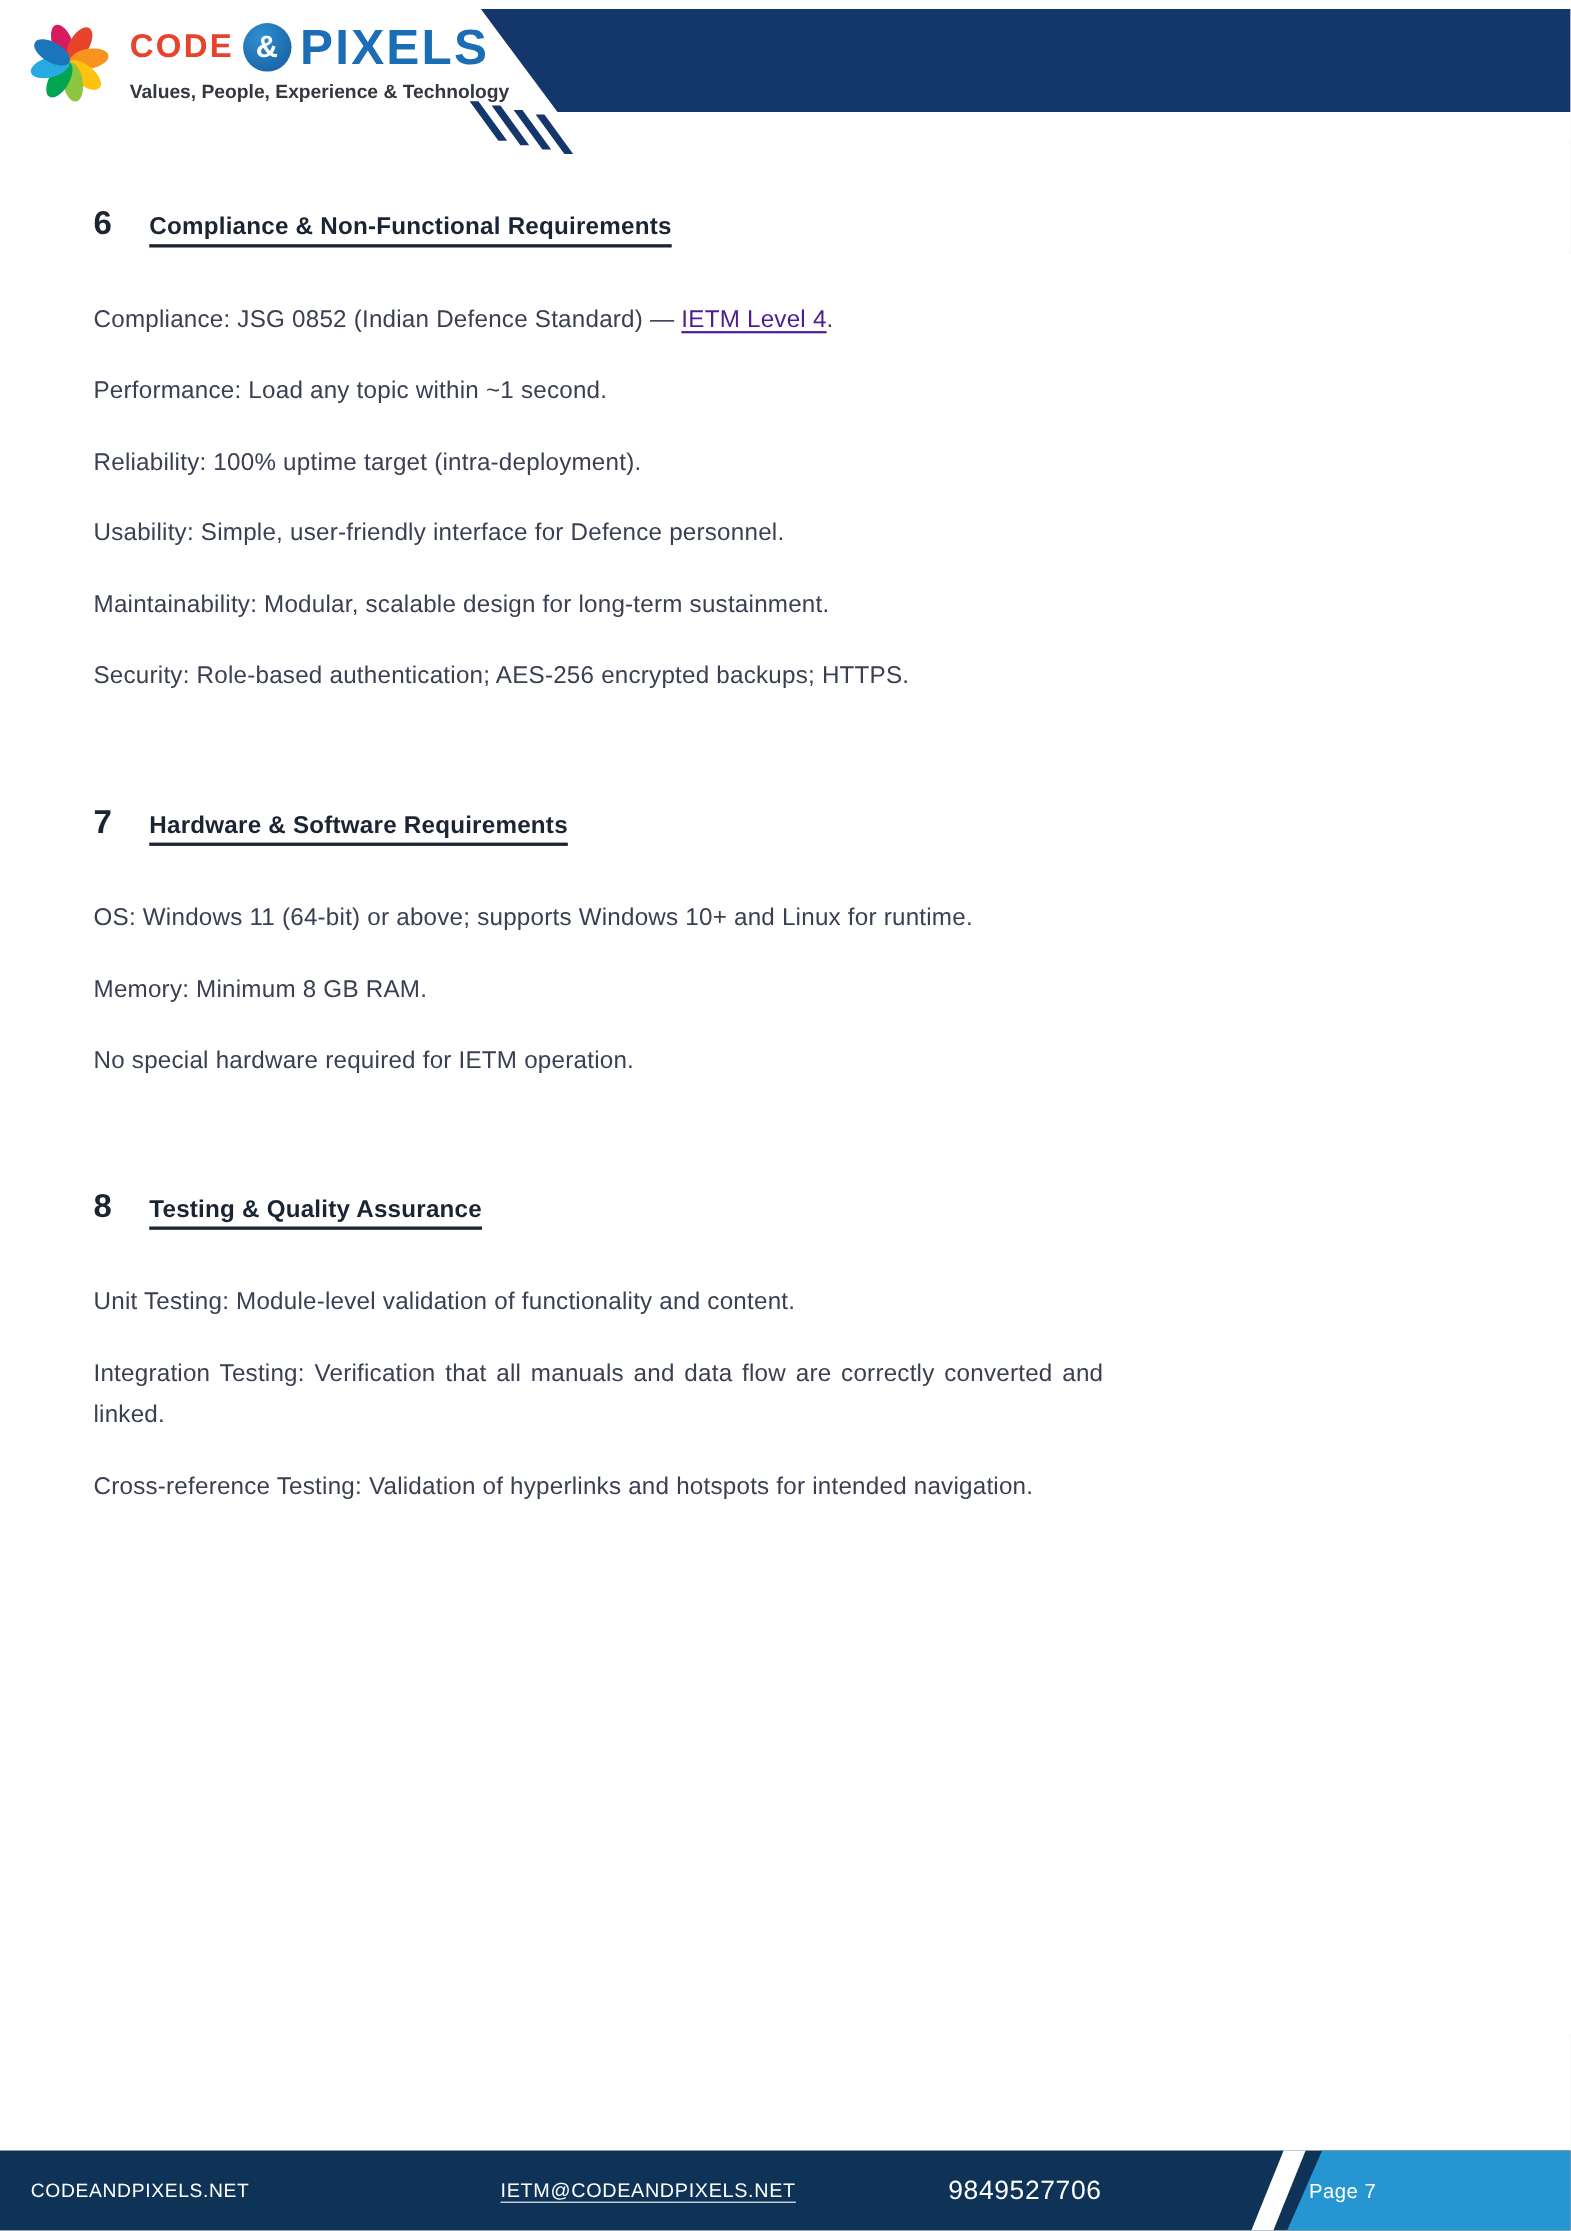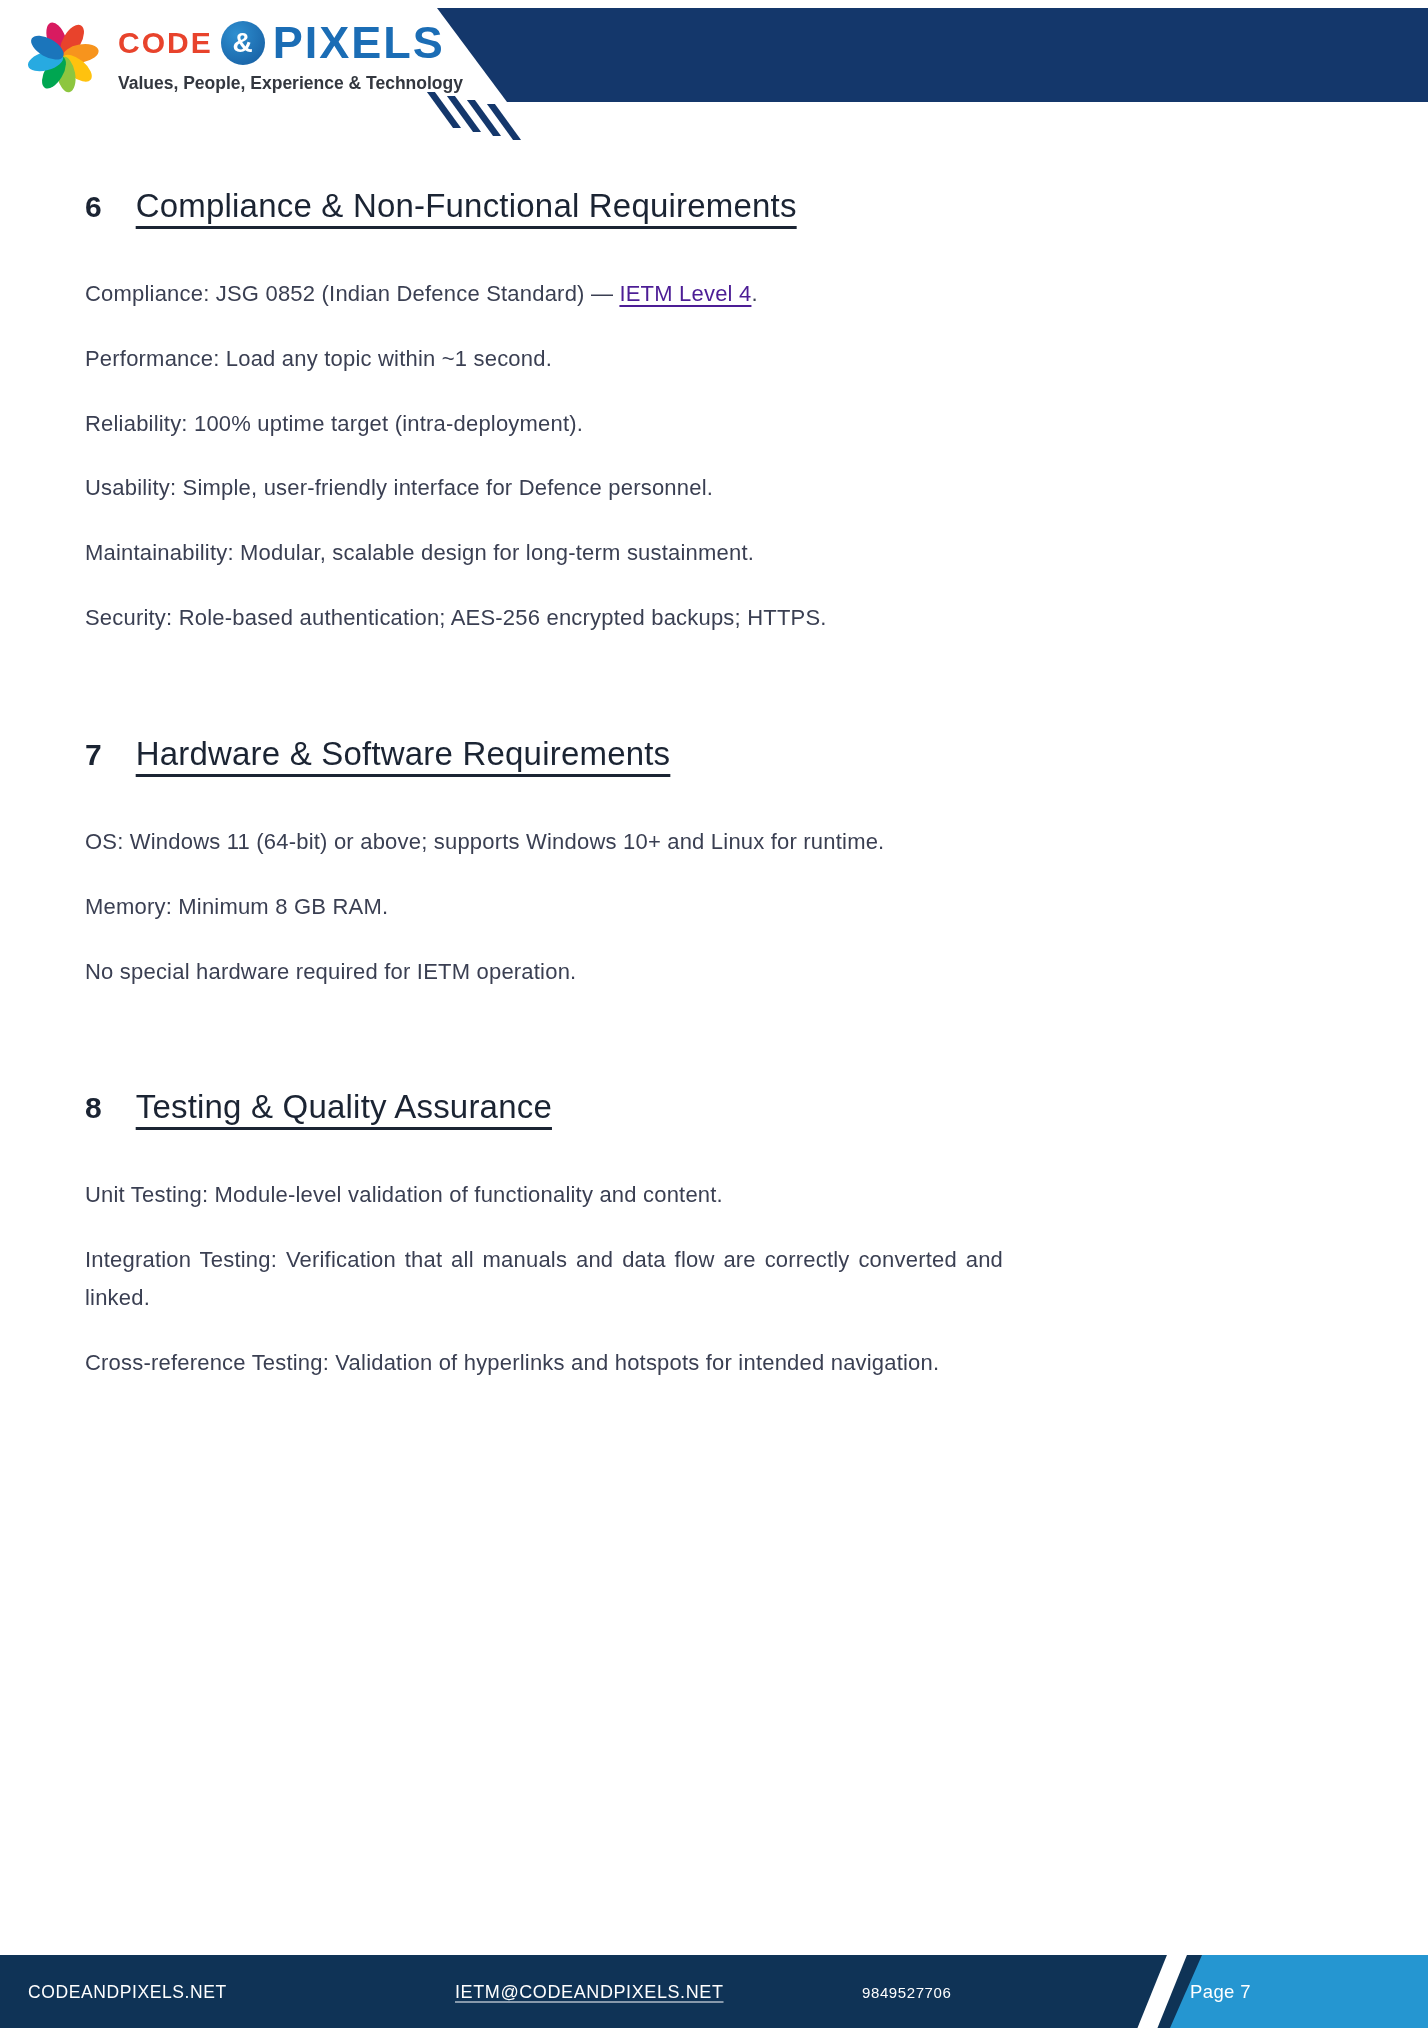--- a/index.html
+++ b/index.html
@@ -98,22 +98,22 @@
     align-items: baseline;
     gap: 34px;
     margin-bottom: 50px;
     color: #1b2433;
   }
   .section-number {
     font-size: 30px;
     font-weight: 800;
   }
   .section-title {
-    font-size: 33px;
-    font-weight: 400;
+    font-size: 22px;
+    font-weight: 700;
     letter-spacing: 0.2px;
     text-decoration: underline;
     text-decoration-thickness: 3px;
     text-underline-offset: 9px;
   }
 
   .para {
     font-size: 22px;
     line-height: 1.72;
     letter-spacing: 0.2px;
@@ -156,21 +156,21 @@
     color: #ffffff;
     text-decoration: underline;
     text-underline-offset: 4px;
     cursor: pointer;
   }
   .footer-phone {
     position: absolute;
     left: 862px;
     top: 50%;
     transform: translateY(-50%);
-    font-size: 15px;
+    font-size: 24px;
     letter-spacing: 0.6px;
   }
   .footer-diagonal {
     position: absolute;
     left: 1152px;
     top: -8px;
     width: 20px;
     height: 90px;
     background: #ffffff;
     transform: skewX(-22deg);

